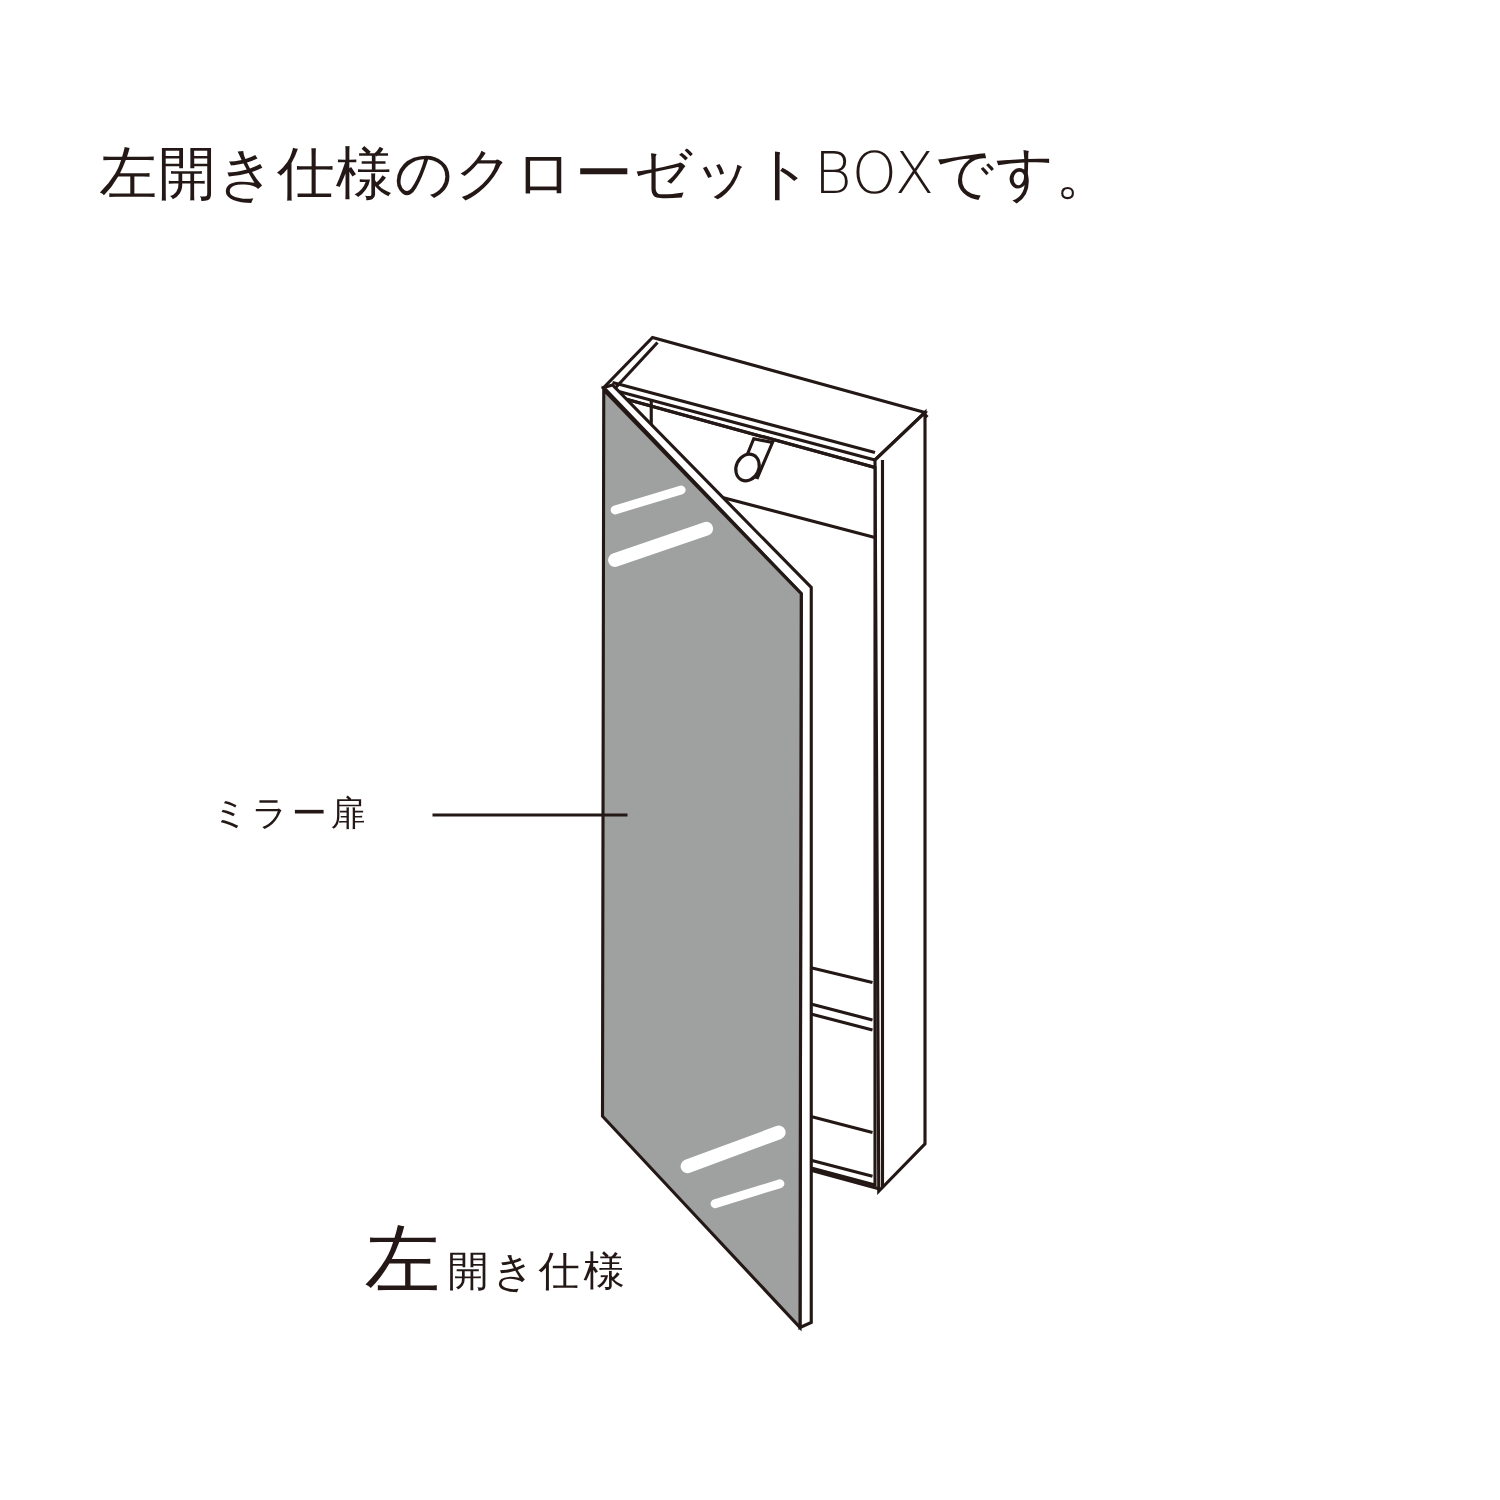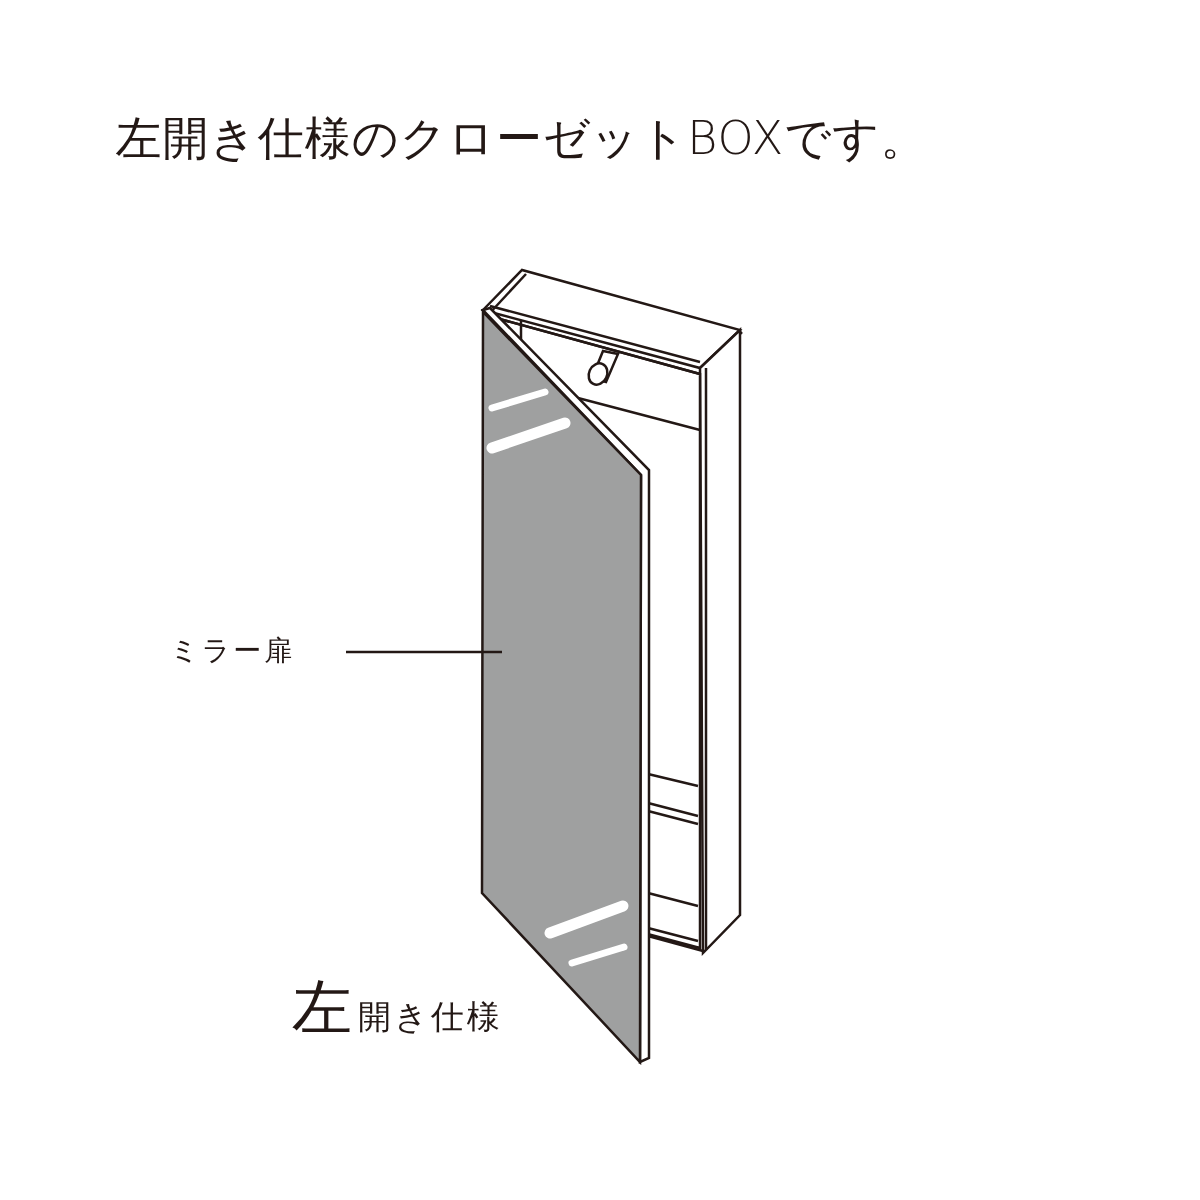--- a/index.html
+++ b/index.html
@@ -1,20 +1,20 @@
 <!DOCTYPE html>
 <html><head>
   <meta charset="utf-8">
   <style>
     html, body { margin: 0; padding: 0; background: #ffffff; }
     body { width: 1200px; height: 1200px; position: relative; overflow: hidden; }
     .title {
       position: absolute; left: 0; top: 108px; width: 971px; text-align: center;
       font-family: "DejaVu Sans", sans-serif; font-size: 46px; font-weight: 300;
-      color: #231815; letter-spacing: 1px; padding-left: 36px;
+      color: #231815; letter-spacing: 1px;
     }
     .label-mirror {
       position: absolute; left: 170px; top: 632px;
       font-family: "DejaVu Sans", sans-serif; font-size: 28px; color: #231815;
       letter-spacing: 3px;
     }
     .label-left {
       position: absolute; left: 292px; top: 968px;
       font-family: "DejaVu Sans", sans-serif; color: #231815;
     }

